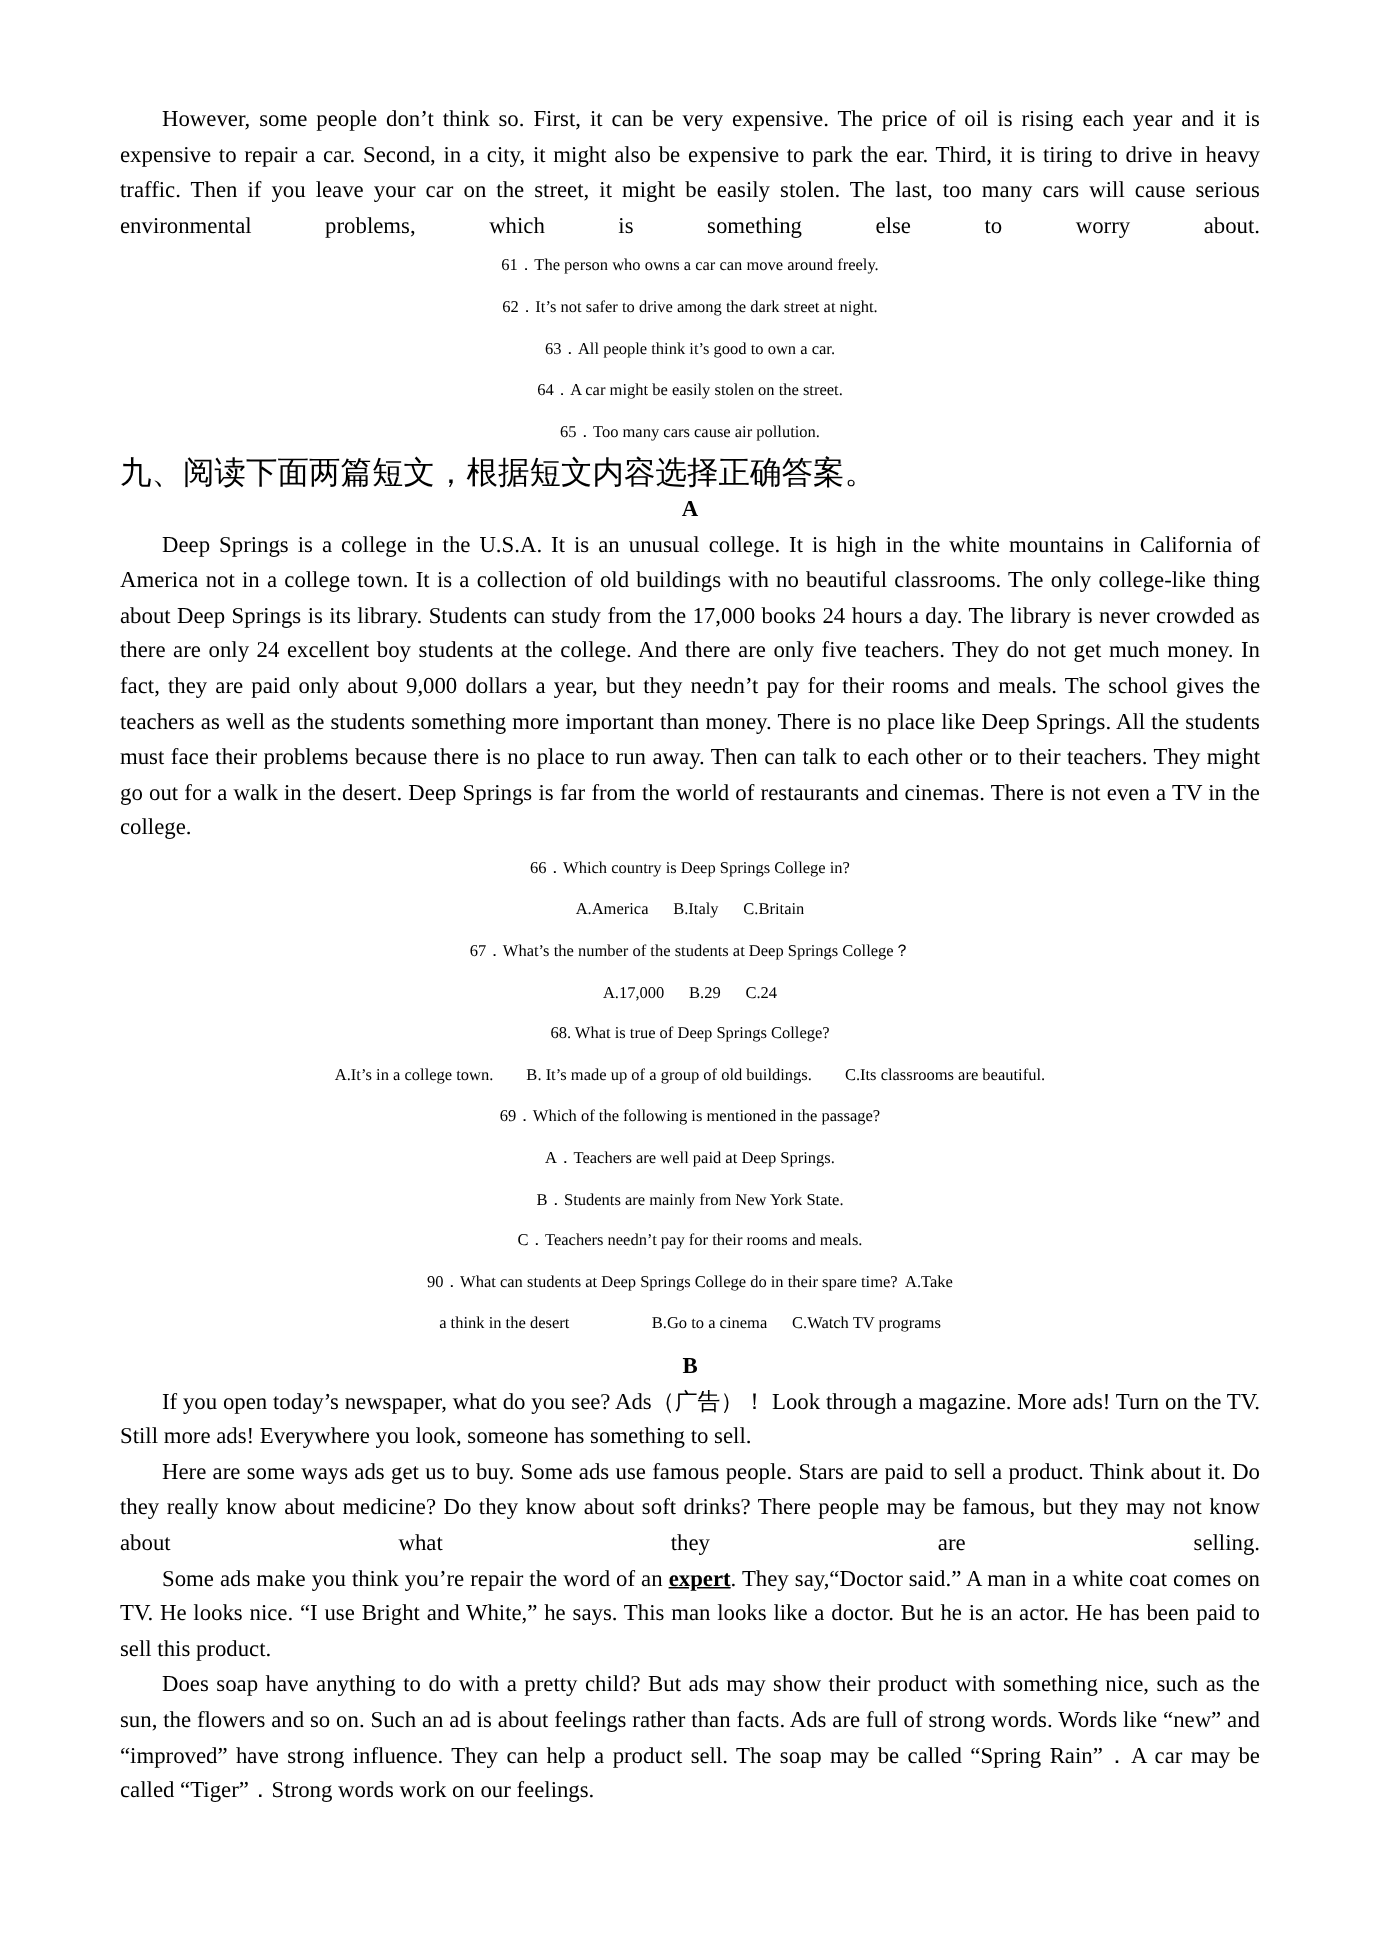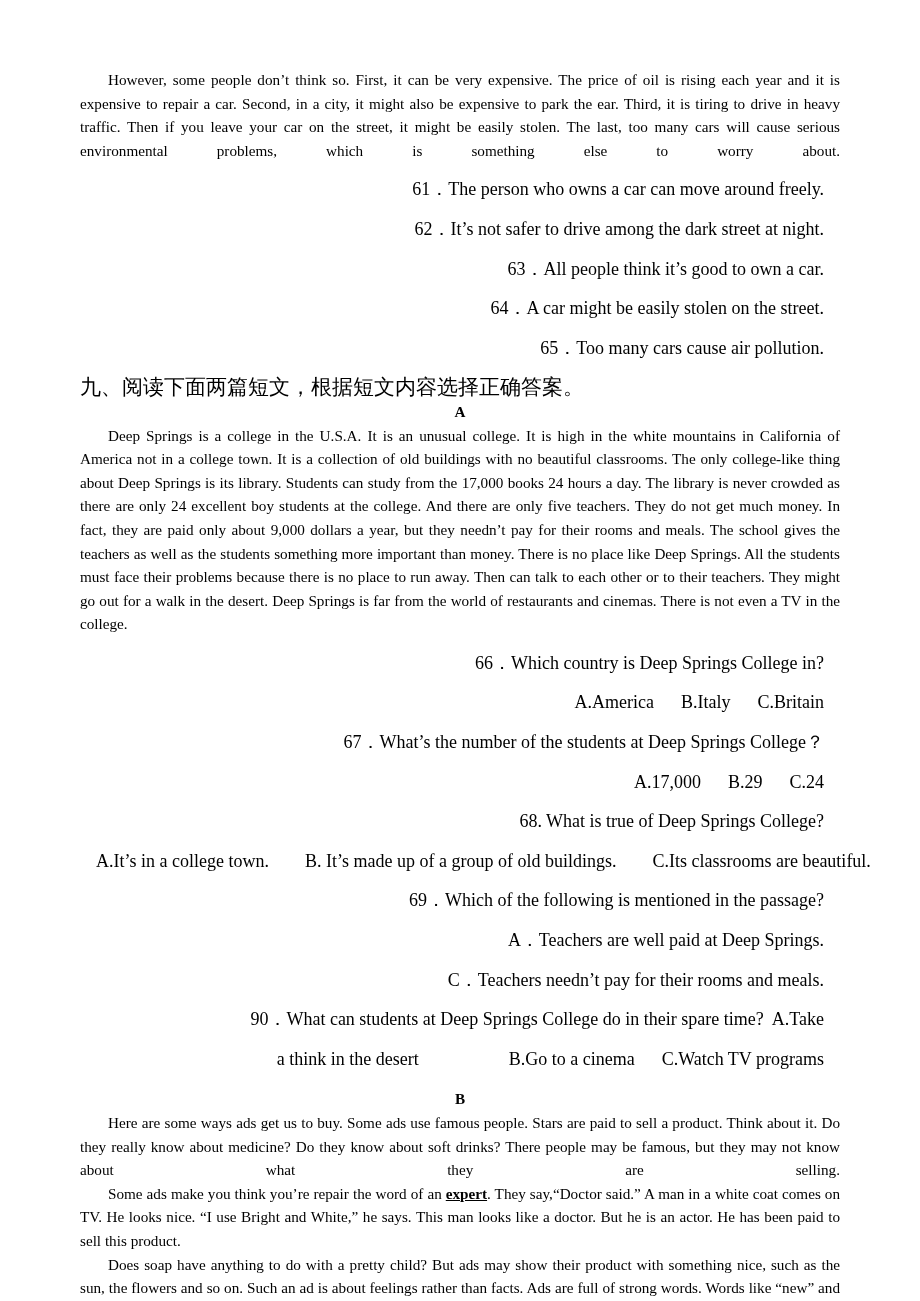--- a/index.html
+++ b/index.html
@@ -35,24 +35,24 @@
     text-indent: 28px;
     -webkit-hyphens: none;
     hyphens: none;
   }
   
   p.para.jall {
     text-align-last: justify;
   }
   
   p.line {
-    margin: 16px;
-    font-size: 18px;
+    margin: 4px;
+    font-size: 11px;
     line-height: 23.6px;
-    text-align: right;
+    text-align: center;
     white-space: pre;
   }
   p.cnline {
     margin: 0;
     font-size: 21px;
     line-height: 23.6px;
     text-align: left;
     font-family: "DejaVu Sans", "Liberation Sans", sans-serif;
   }
   p.center-head {
@@ -92,27 +92,29 @@
     <p class="line">A.America      B.Italy      C.Britain</p>
 
     <p class="line">67．What’s the number of the students at Deep Springs College？</p>
     <p class="line">A.17,000      B.29      C.24</p>
 
     <p class="line">68. What is true of Deep Springs College?</p>
     <p class="line">A.It’s in a college town.        B. It’s made up of a group of old buildings.        C.Its classrooms are beautiful.</p>
 
     <p class="line">69．Which of the following is mentioned in the passage?</p>
     <p class="line">A．Teachers are well paid at Deep Springs.</p>
+    <p class="line">B．Students are mainly from New York State.</p>
     <p class="line">C．Teachers needn’t pay for their rooms and meals.</p>
 
     <p class="line">90．What can students at Deep Springs College do in their spare time?  A.Take</p>
     <p class="line">a think in the desert                    B.Go to a cinema      C.Watch TV programs</p>
 
     <p class="center-head">B</p>
 
+    <p class="para">If you open today’s newspaper, what do you see? Ads（广告）！  Look through a magazine. More ads! Turn on the TV. Still more ads! Everywhere you look, someone has something to sell.</p>
     <p class="para jall">Here are some ways ads get us to buy. Some ads use famous people. Stars are paid to sell a product. Think about  it. Do they really know about medicine? Do they know about soft drinks? There people may be famous, but they  may not know about what they are selling.</p>
 
     <p class="para"><span>Some ads make you think you’re repair the word of an </span><span class="emph-expert">expert</span><span>. They say,“Doctor said.” A man in a white coat comes on TV. He looks nice.  “I use Bright and White,”  he says. This man looks like a doctor. But he is an actor. He has been paid to sell this product.</span></p>
 
     <p class="para">Does soap have anything to do with a pretty child? But ads may show their product with something nice, such as the sun, the flowers and so on. Such an ad is about feelings rather than facts. Ads are full of strong words. Words like “new” and “improved” have strong influence. They can help a product sell. The soap may be called “Spring Rain”．A car may be called “Tiger”．Strong words work on our feelings.</p>
 
   </div>
 </div>
 
 </body></html>

